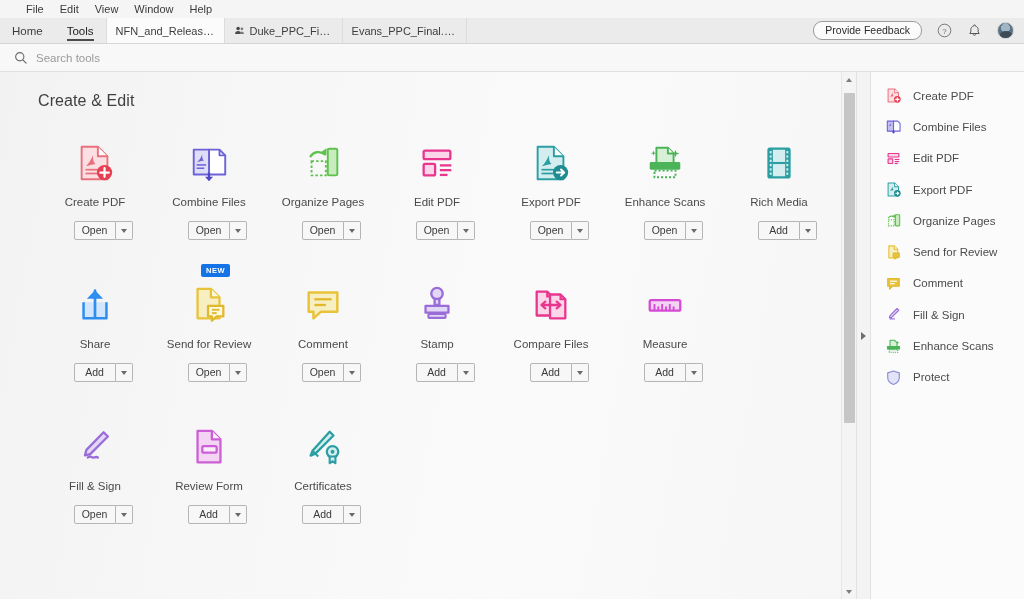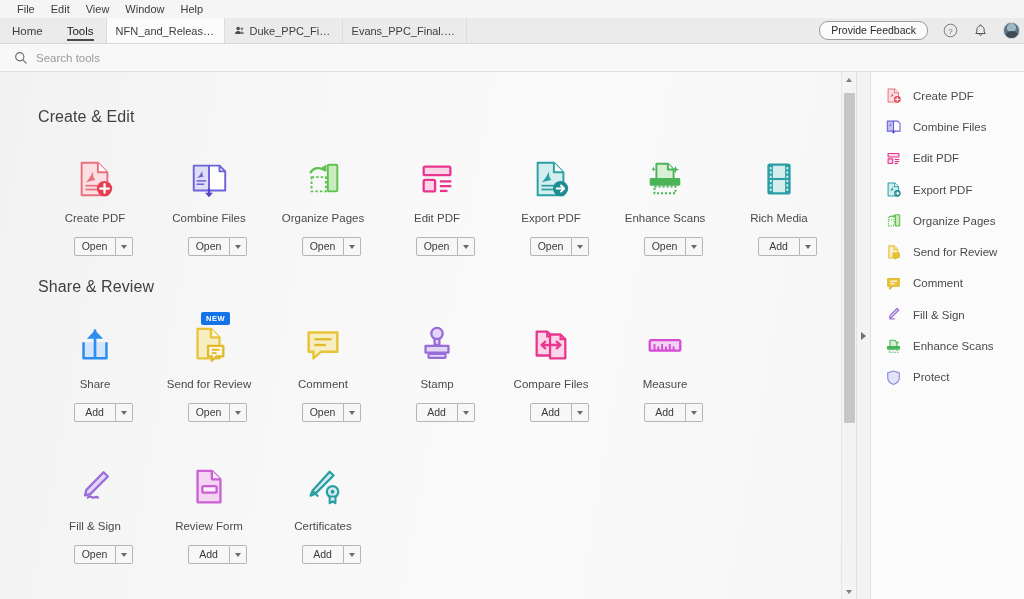--- a/index.html
+++ b/index.html
@@ -7,21 +7,21 @@
     width: 1024px; height: 599px;
     font-family: "Liberation Sans", sans-serif;
     background: #ffffff;
     overflow: hidden;
   }
   .app { position: relative; width: 1024px; height: 599px; display: flex; flex-direction: column; }
 
   
   .menubar {
     height: 18px; background: #f5f5f5;
-    display: flex; align-items: center; padding-left: 9px;
+    display: flex; align-items: center; padding-left: 18px;
     font-size: 11px; color: #3b3b3b; flex: 0 0 auto;
   }
   .menubar .mi { padding: 0 8px; line-height: 18px; cursor: default; }
 
   
   .tabbar {
     height: 26px; background: #ebebeb; display: flex; align-items: stretch;
     border-bottom: 1px solid #d6d6d6; flex: 0 0 auto; position: relative;
   }
   .navtab {
@@ -39,21 +39,21 @@
     width: 118px; padding: 0 9px; font-size: 11px; color: #3d3d3d;
     border-left: 1px solid #dcdcdc; cursor: pointer;
     white-space: nowrap; overflow: hidden;
   }
   .doctab.active { background: #fbfbfb; }
   .doctab .tab-txt { overflow: hidden; text-overflow: ellipsis; }
   .tabfill { flex: 1 1 auto; border-left: 1px solid #dcdcdc; }
 
   .tabright {
     display: flex; align-items: center; gap: 15px;
-    padding: 0 4px 0 6px;
+    padding: 0 10px 0 6px;
   }
   .feedback-btn {
     border: 1px solid #9b9b9b; border-radius: 9px; background: #fbfbfb;
     font-size: 10.5px; color: #2b2b2b; padding: 2px 11px; cursor: pointer;
     line-height: 13px;
   }
   .icon-btn { cursor: pointer; display: flex; align-items: center; }
   .avatar {
     width: 17px; height: 17px; border-radius: 50%;
     background: radial-gradient(circle at 50% 32%, #9fb6c6 0 34%, #5c7384 36% 100%);
@@ -86,21 +86,21 @@
     background: linear-gradient(100deg, #f2f2f2 0%, #f7f7f7 30%, #fafafa 62%, #f6f6f6 100%);
     border-right: 1px solid #e2e2e2;
   }
   .content-inner { padding: 20px 0 0 38px; }
 
   .section-title {
     font-size: 16px; color: #3f3f3f; font-weight: 400;
     margin: 0 0 6px 0; letter-spacing: .1px;
   }
   .section { margin-bottom: 22px; }
-  .section:first-child .section-title { margin-bottom: 10px; margin-top: 16px; }
+  .section:first-child .section-title { margin-bottom: 10px; }
 
   .tilerow { display: flex; }
   .tile {
     width: 114px; display: flex; flex-direction: column;
     align-items: center; position: relative; padding-top: 18px;
   }
   .tile-icon {
     height: 46px; display: flex; align-items: flex-end; justify-content: center;
     margin-bottom: 12px;
   }
@@ -113,21 +113,21 @@
   }
   .act-caret {
     border: 1px solid #b5b5b5; border-left: none; background: #f7f7f7;
     border-radius: 0 2px 2px 0; width: 17px; cursor: pointer;
     display: flex; align-items: center; justify-content: center; padding: 2px 0;
   }
   .caret { width: 0; height: 0; border-left: 3.5px solid transparent;
            border-right: 3.5px solid transparent; border-top: 4px solid #6a6a6a; }
 
   .badge-new {
-    position: absolute; top: 10px; left: 50%; transform: translateX(-8px);
+    position: absolute; top: 2px; left: 50%; transform: translateX(-8px);
     background: #1473e6; color: #fff; font-size: 7.5px; font-weight: 700;
     letter-spacing: .6px; padding: 2px 5px; border-radius: 2px;
   }
 
   
   .vscroll {
     position: absolute; right: 0; top: 0; bottom: 0; width: 15px;
     background: #f4f4f4; border-left: 1px solid #e6e6e6;
     display: flex; flex-direction: column; align-items: center;
   }
@@ -394,21 +394,20 @@
                 <div class="act-caret">
                     <i class="caret"></i>
                   </div>
               </div>
             </div>
 
           </div>
         </div>
 
         <div class="section">
-          <div class="section-title">Share &amp; Review</div>
           <div class="tilerow">
 
             <div class="tile">
               <div class="tile-icon">
                 <svg viewBox="0 0 44 44" width="42" height="42">
                   <path d="M10 19v17h24V19" fill="#d4e6fb" stroke="#2d8ef0" stroke-width="2.6" stroke-linejoin="round"></path>
                   <path d="M22 34V7" stroke="#2d8ef0" stroke-width="2.8" stroke-linecap="round"></path>
                   <path d="M13.5 15.5 22 6.5l8.5 9z" fill="#2d8ef0"></path>
                 </svg>
               </div>

